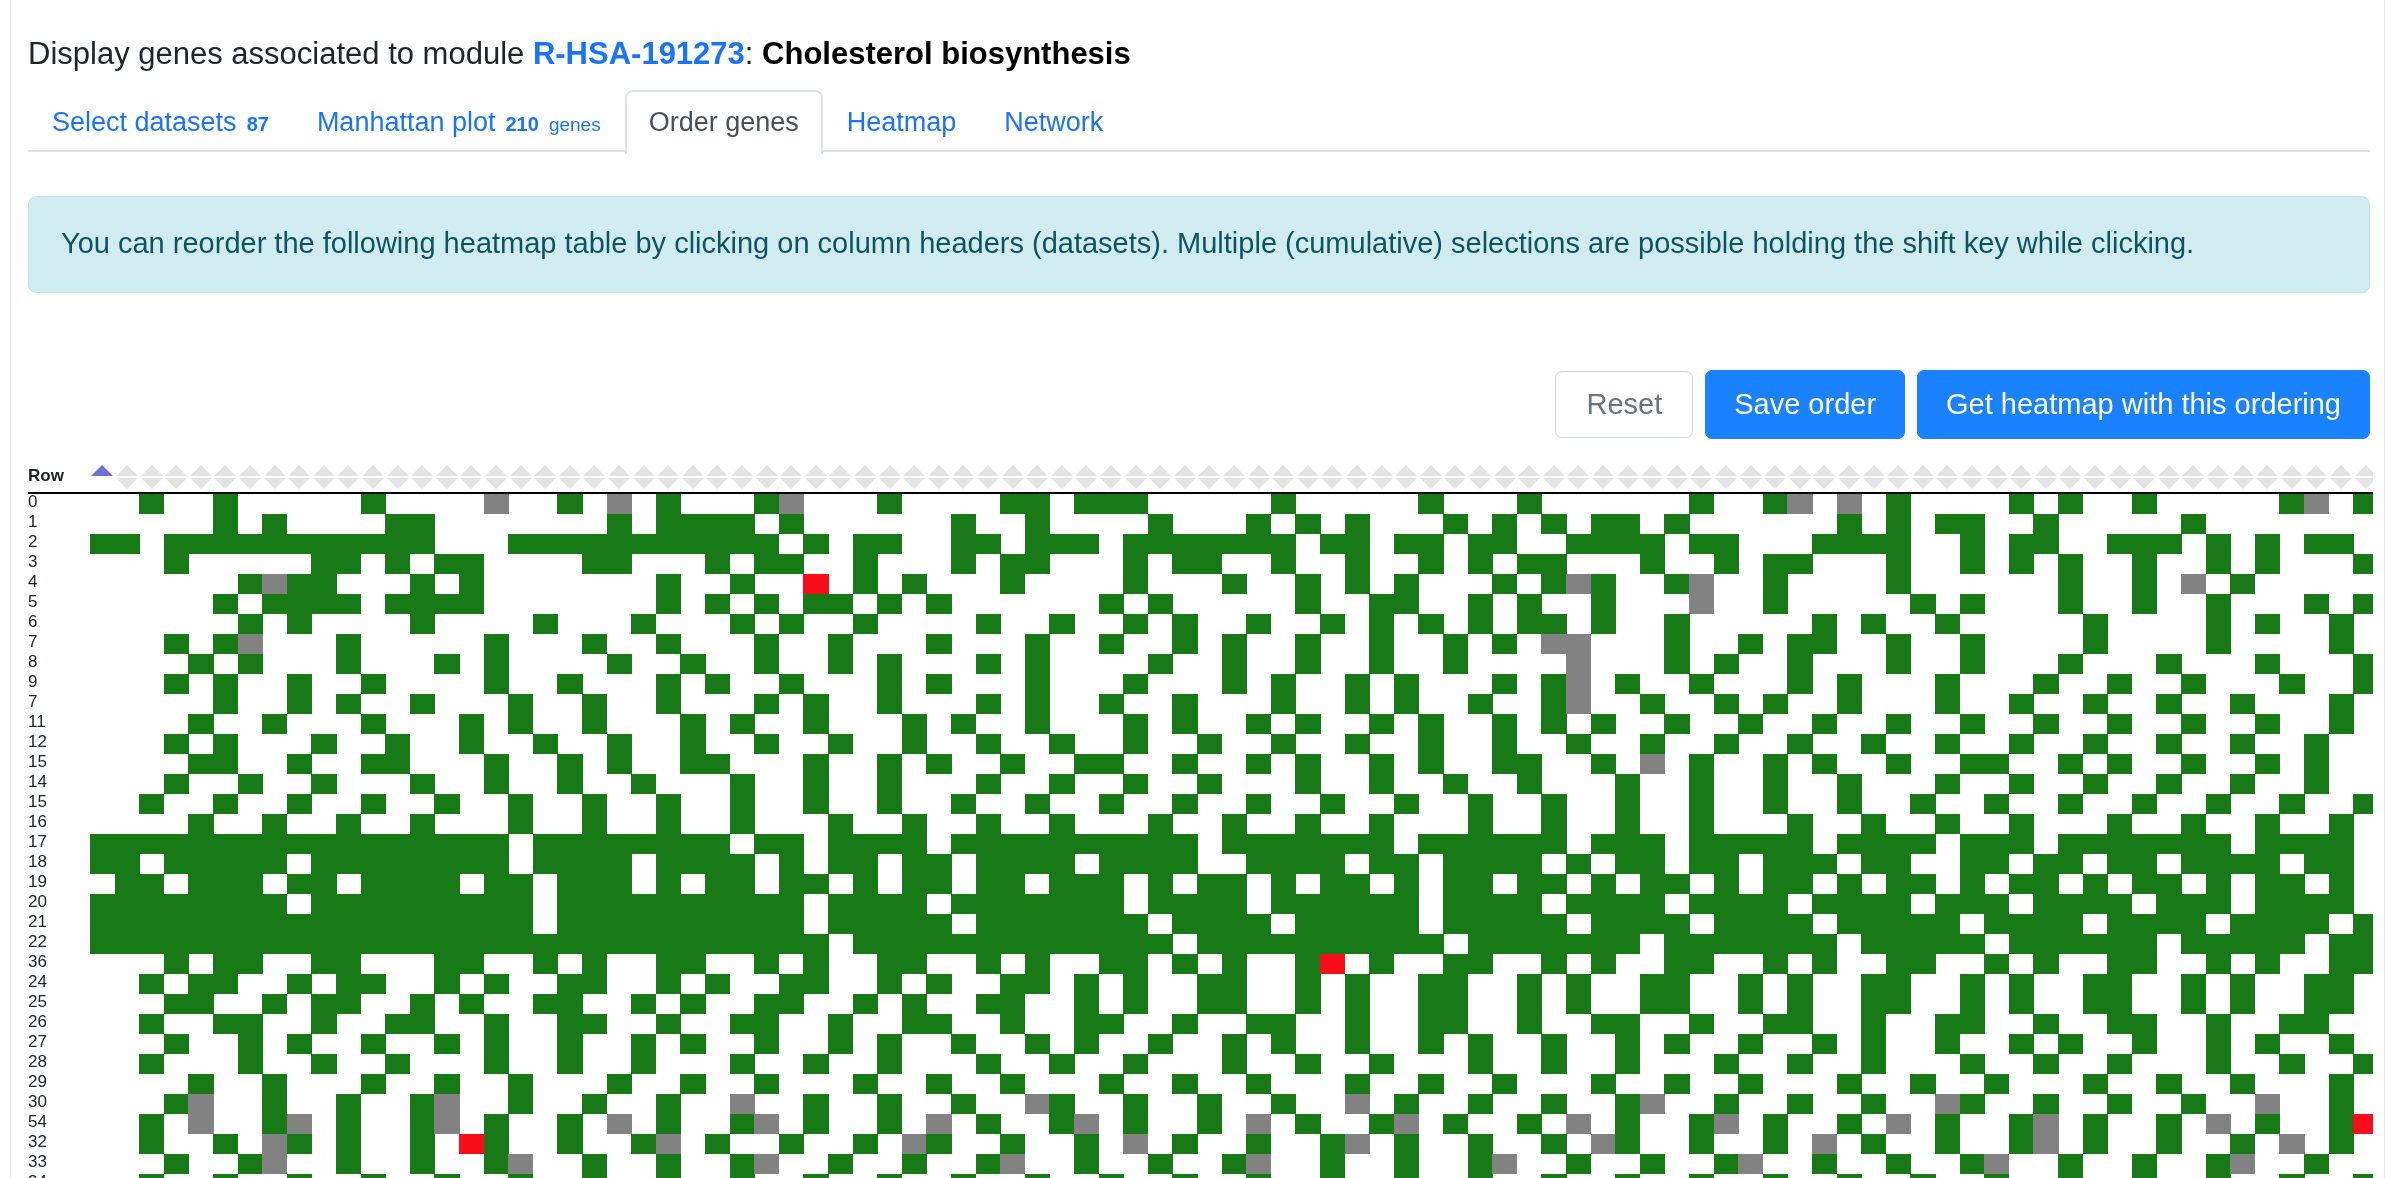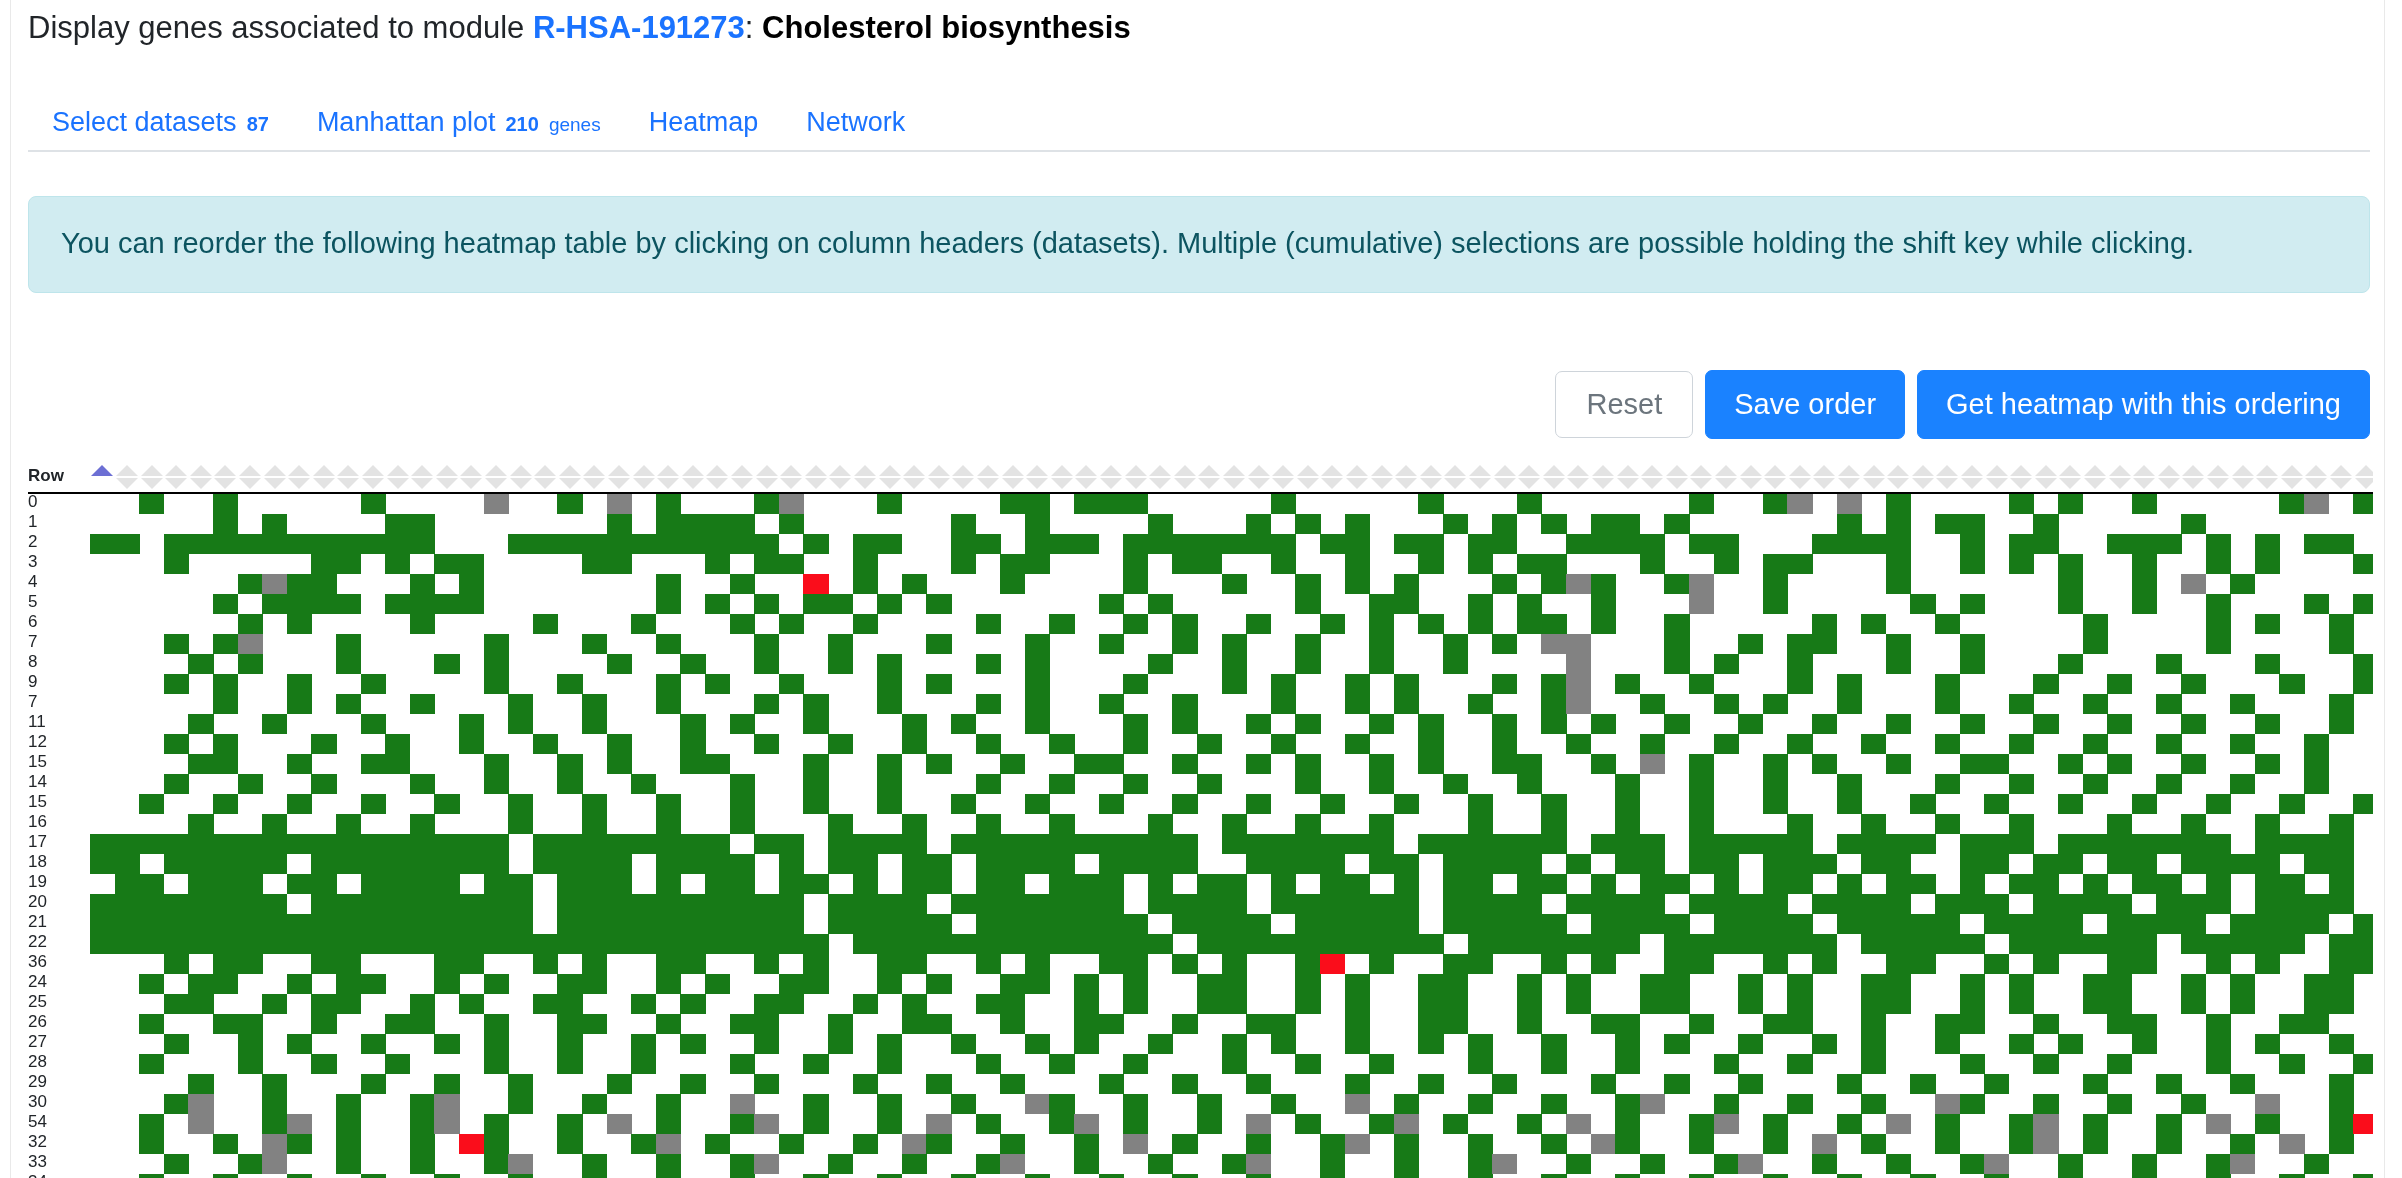--- a/index.html
+++ b/index.html
@@ -30,21 +30,21 @@
     top: 0;
     width: 1px;
     height: 1178px;
     background: #e9e9e9;
   }
 
   
   .title {
     position: absolute;
     left: 28px;
-    top: 9px;
+    top: 35px;
     font-size: 31px;
     color: #212529;
     white-space: nowrap;
     line-height: 1.2;
   }
   .title .module-id {
     color: #1a73ff;
     font-weight: bold;
   }
   .title .module-name {
@@ -249,20 +249,23 @@
   <div class="tabbar">
     <div class="tabs" id="tabs">
         <div class="tab">
           <span>Select datasets</span>
           <span class="count">87</span>
         </div>
         <div class="tab">
           <span>Manhattan plot</span>
           <span class="count">210</span>
           <span class="unit">genes</span>
+        </div>
+        <div class="tab active">
+          <span>Order genes</span>
         </div>
         <div class="tab">
           <span>Heatmap</span>
         </div>
         <div class="tab">
           <span>Network</span>
         </div>
       </div>
   </div>
 

